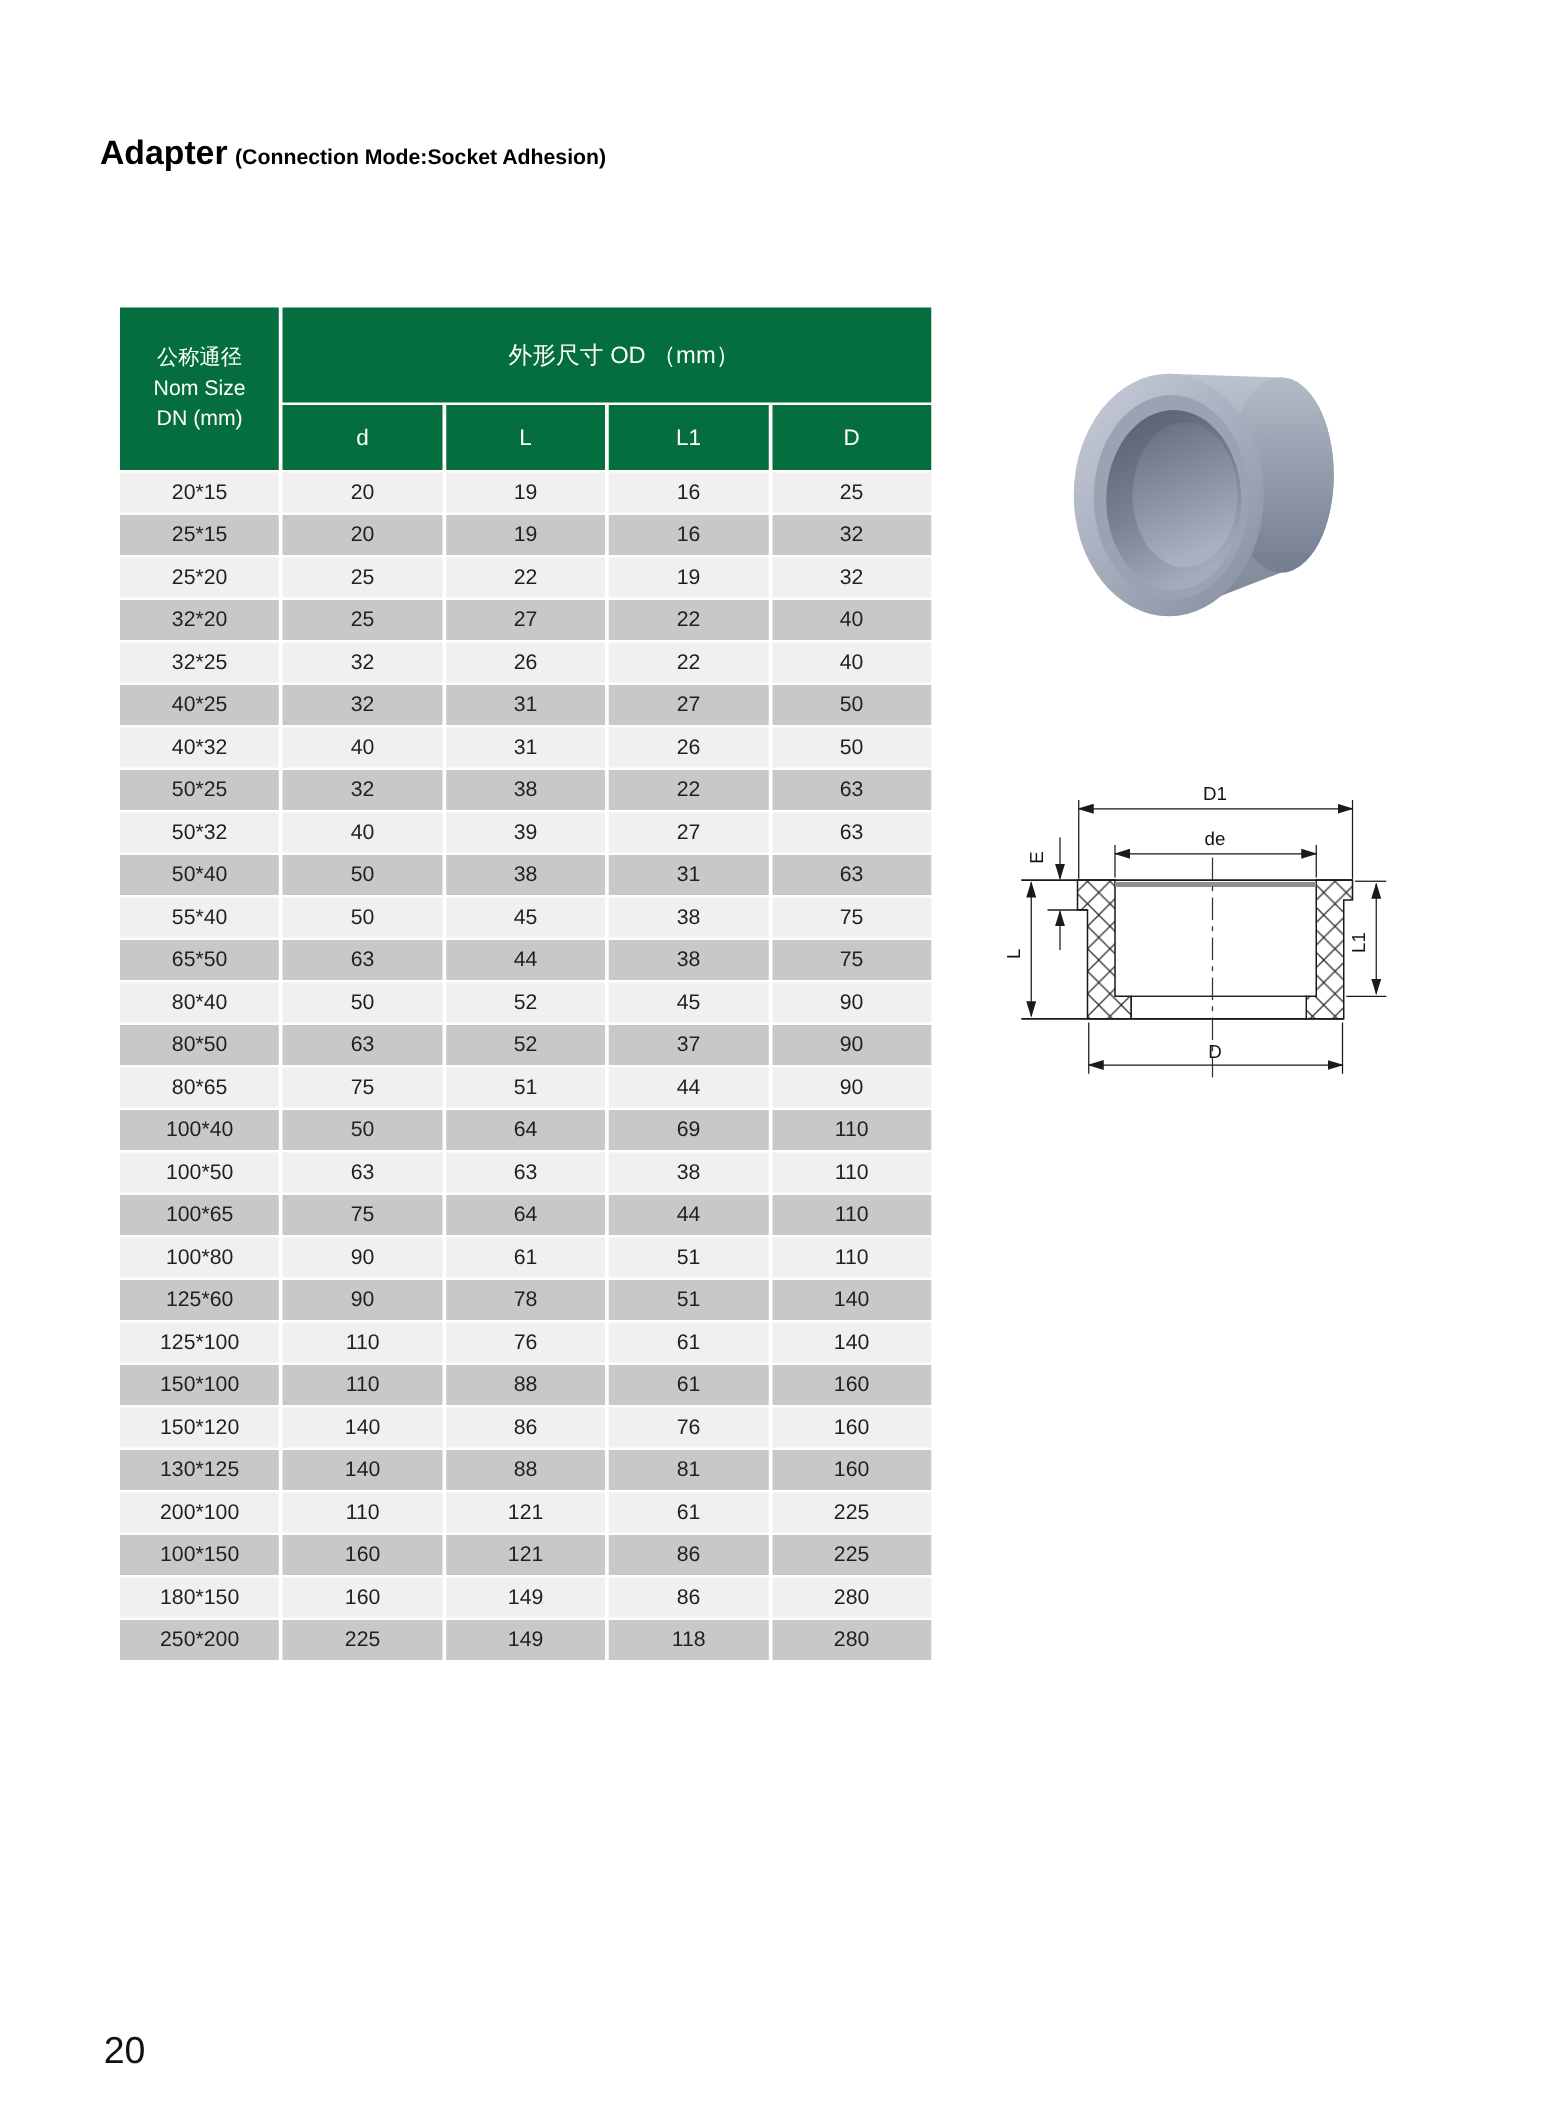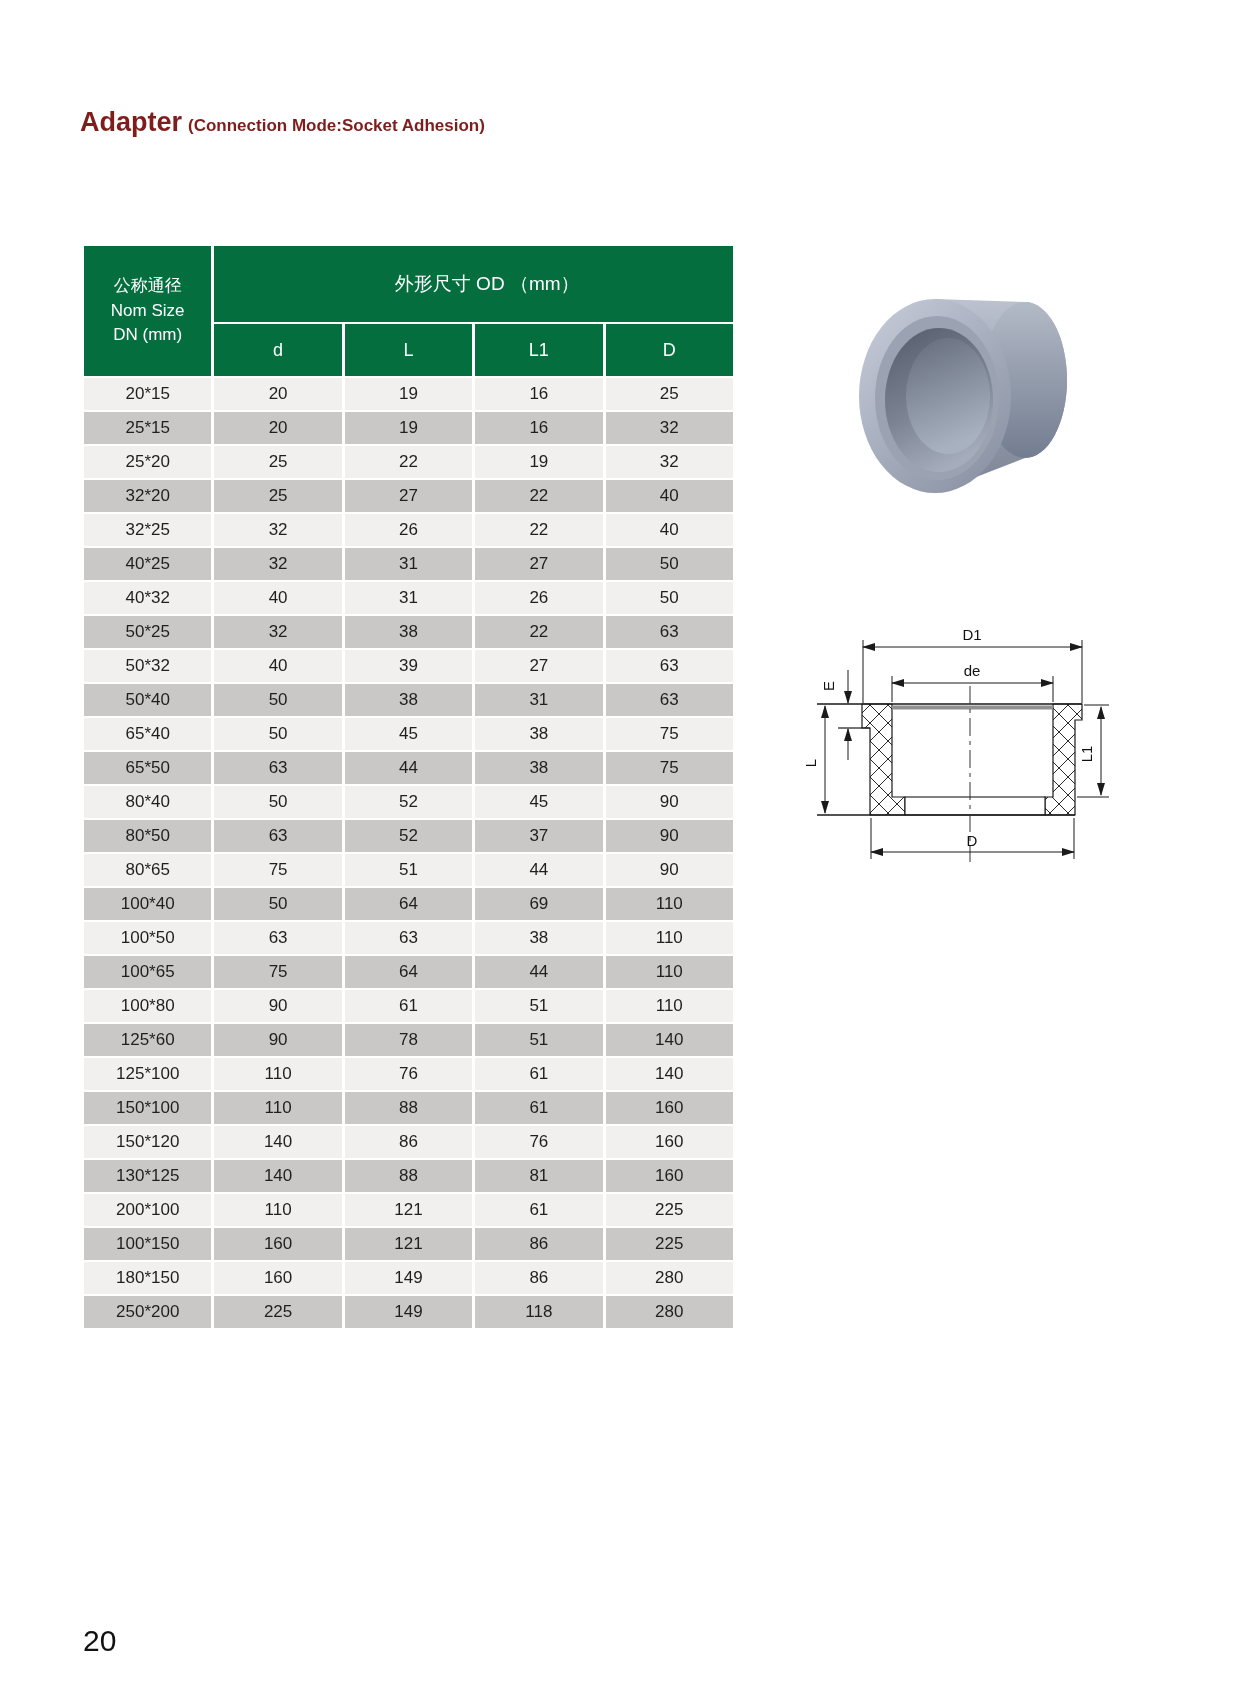--- a/index.html
+++ b/index.html
@@ -12,26 +12,26 @@
   body{
     width:1241px;height:1684px;
     background:#ffffff;
     position:relative;
     font-family:"Liberation Sans","DejaVu Sans",sans-serif;
     color:var(--ink);
   }
   .title-block{position:absolute;left:80px;top:100px;}
   .t-zh{font-size:30px;line-height:1.1;color:#111;}
   .t-zh .zh-note{font-size:19px;margin-left:10px;color:#222;}
-  .t-en{margin-top:7px;font-weight:bold;color:#7f1d1d;}
+  .t-en{margin-top:7px;font-weight:bold;color:#000000;}
   .t-en .en-main{font-size:27px;}
   .t-en .en-note{font-size:17px;margin-left:6px;}
 
   table.spec-table{
-    position:absolute;left:81px;top:244px;
+    position:absolute;left:93px;top:244px;
     width:655px;
     border-collapse:separate;
     border-spacing:3px 2px;
     table-layout:fixed;
   }
   .spec-table th{
     background:var(--green);
     color:#fff;
     font-weight:normal;
     text-align:center;
@@ -150,21 +150,21 @@
           <td>63</td>
         </tr>
         <tr>
           <td>50*40</td>
           <td>50</td>
           <td>38</td>
           <td>31</td>
           <td>63</td>
         </tr>
         <tr>
-          <td>65*40</td>
+          <td>55*40</td>
           <td>50</td>
           <td>45</td>
           <td>38</td>
           <td>75</td>
         </tr>
         <tr>
           <td>65*50</td>
           <td>63</td>
           <td>44</td>
           <td>38</td>

